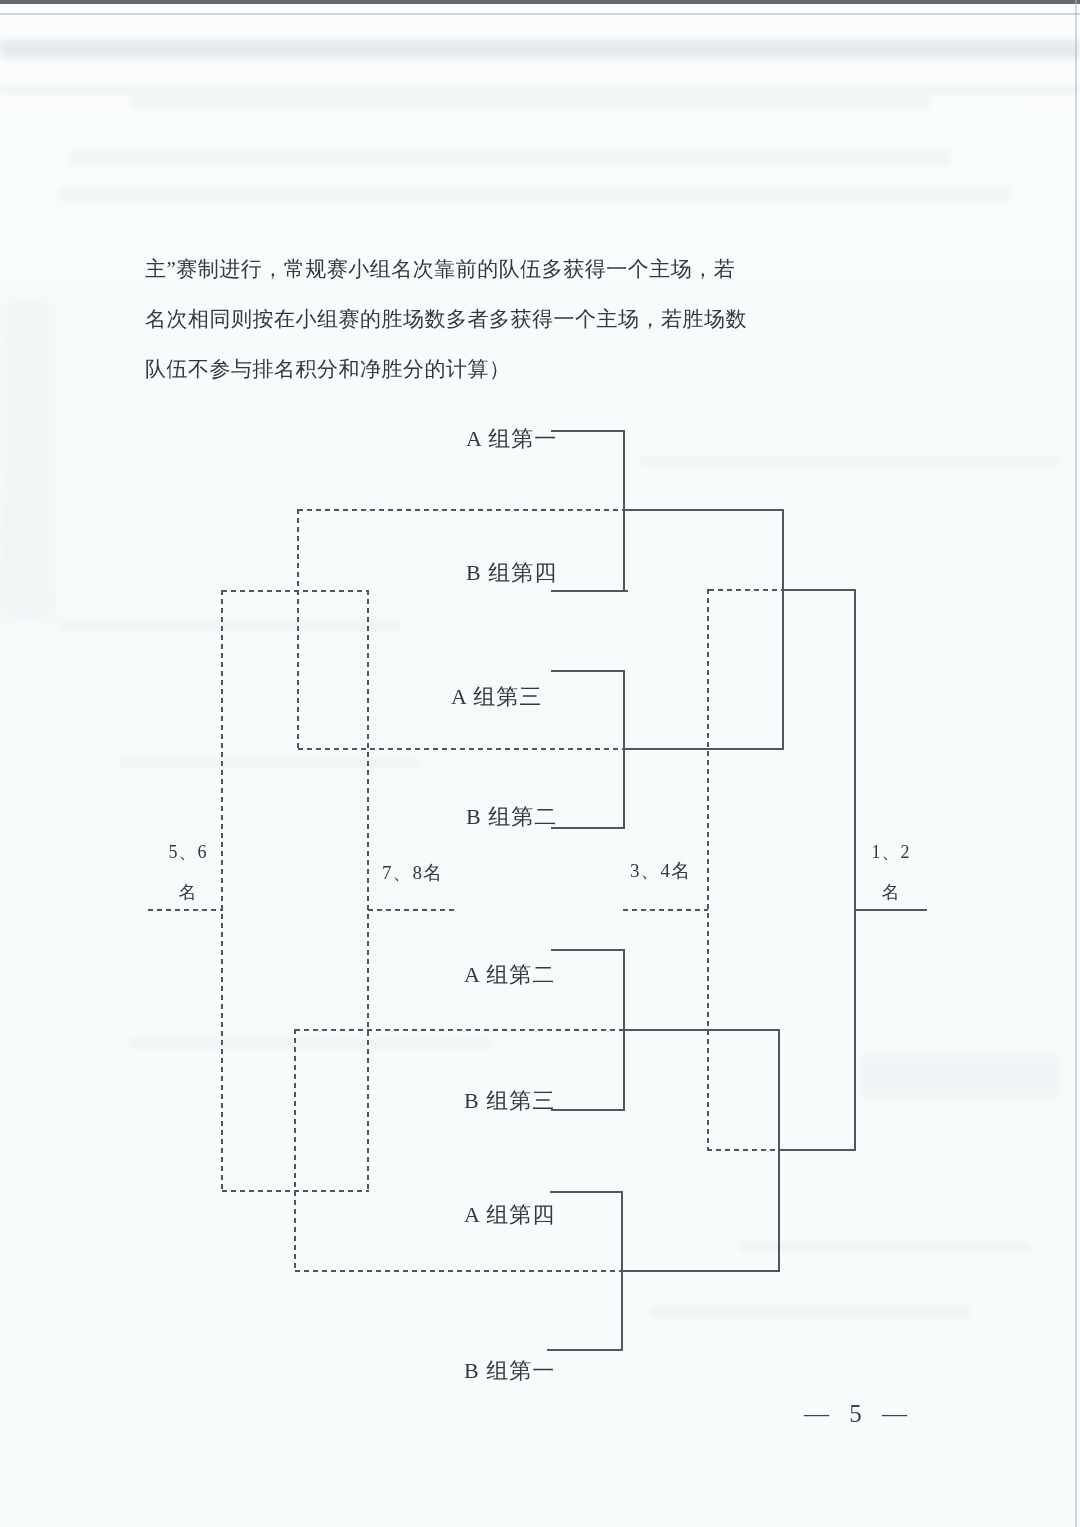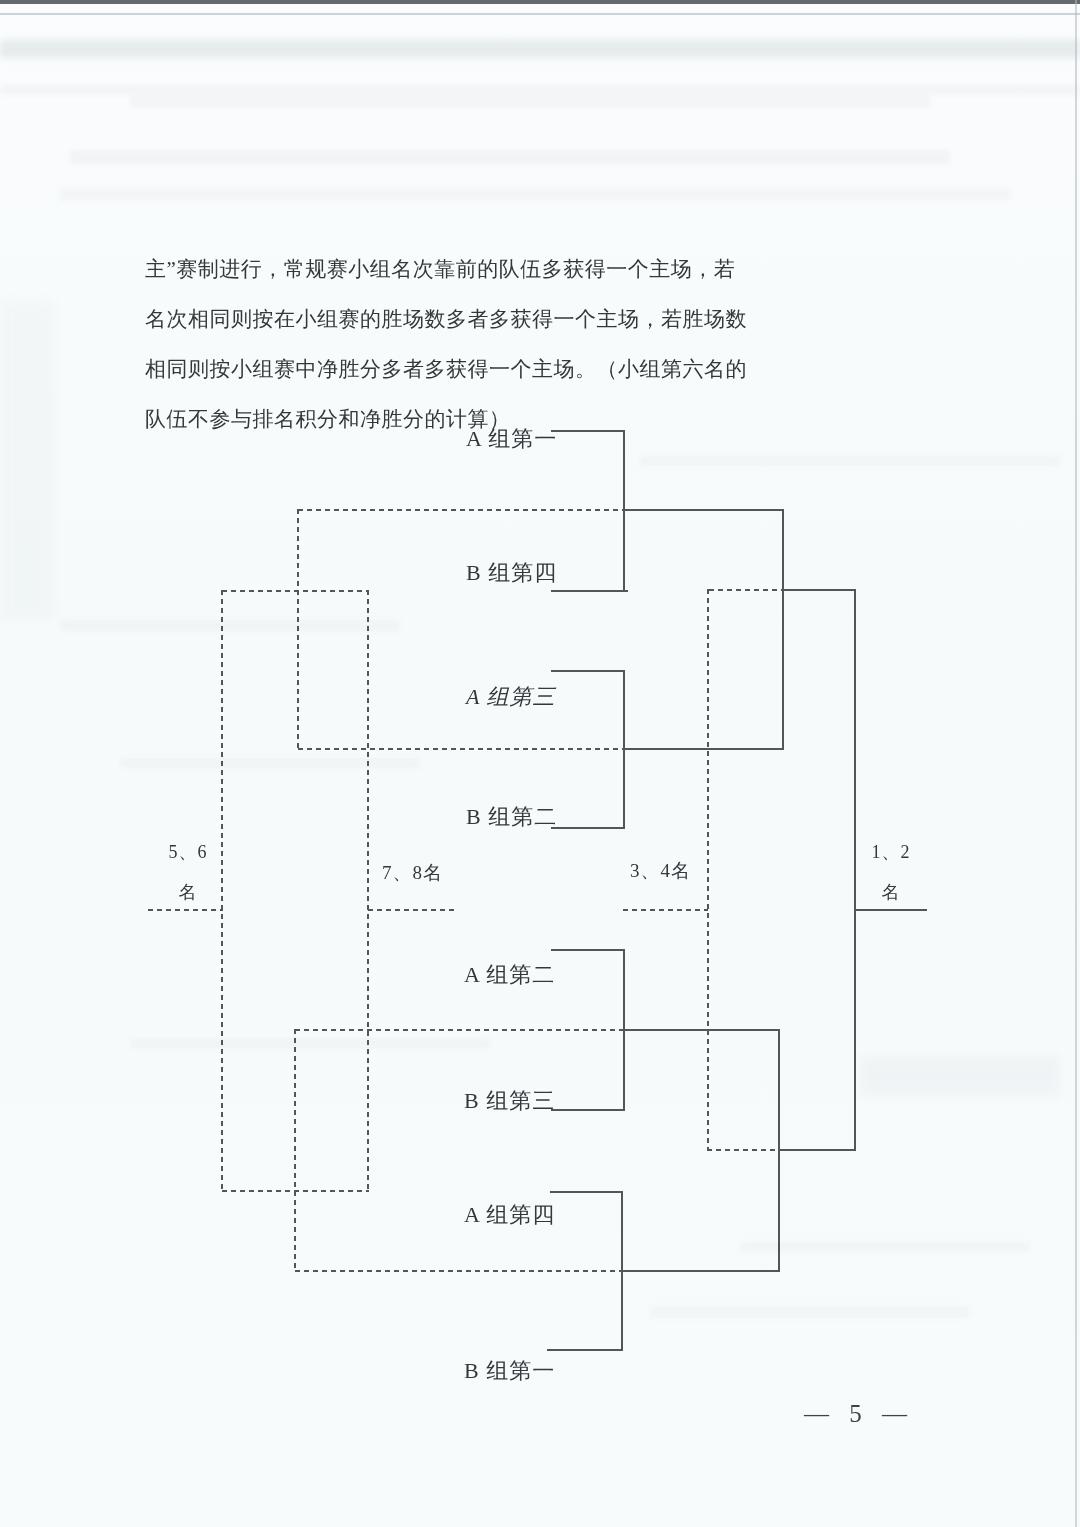--- a/index.html
+++ b/index.html
@@ -52,21 +52,20 @@
   <div class="art" style="left:60px;top:620px;width:340px;height:11px;opacity:.05;"></div>
   <div class="art" style="left:120px;top:758px;width:300px;height:10px;opacity:.05;"></div>
   <div class="art" style="left:860px;top:1055px;width:200px;height:42px;opacity:.05;filter:blur(4px);"></div>
   <div class="art" style="left:130px;top:1038px;width:360px;height:11px;opacity:.05;"></div>
   <div class="art" style="left:650px;top:1306px;width:320px;height:12px;opacity:.05;"></div>
   <div class="art" style="left:740px;top:1242px;width:290px;height:10px;opacity:.05;"></div>
 
   <div class="para">
     <div>主”赛制进行，常规赛小组名次靠前的队伍多获得一个主场，若</div>
     <div>名次相同则按在小组赛的胜场数多者多获得一个主场，若胜场数</div>
-    <div>相同则按小组赛中净胜分多者多获得一个主场。（小组第六名的</div>
     <div>队伍不参与排名积分和净胜分的计算）</div>
   </div>
 
   <div class="sh" style="left:551px;top:430px;width:74px;"></div>
   <div class="sh" style="left:551px;top:590px;width:77px;"></div>
   <div class="sh" style="left:551px;top:670px;width:74px;"></div>
   <div class="sh" style="left:551px;top:827px;width:74px;"></div>
   <div class="sh" style="left:551px;top:949px;width:74px;"></div>
   <div class="sh" style="left:551px;top:1109px;width:72px;"></div>
   <div class="sh" style="left:550px;top:1191px;width:72px;"></div>
@@ -105,21 +104,21 @@
   <div class="dh" style="left:709px;top:589px;width:75px;"></div>
   <div class="dh" style="left:707px;top:1149px;width:73px;"></div>
   <div class="dv" style="left:707px;top:589px;height:562px;"></div>
 
   <div class="dh" style="left:148px;top:909px;width:75px;"></div>
   <div class="dh" style="left:368px;top:909px;width:90px;"></div>
   <div class="dh" style="left:623px;top:909px;width:85px;"></div>
 
   <div class="slot" style="left:466px;top:424px;">A 组第一</div>
   <div class="slot" style="left:466px;top:558px;">B 组第四</div>
-  <div class="slot" style="left:466px;top:682px;font-style:italic;">A 组第三</div>
+  <div class="slot" style="left:451px;top:682px;">A 组第三</div>
   <div class="slot" style="left:466px;top:802px;">B 组第二</div>
   <div class="slot" style="left:464px;top:960px;">A 组第二</div>
   <div class="slot" style="left:464px;top:1080px;margin-top:6px;">B 组第三</div>
   <div class="slot" style="left:464px;top:1200px;">A 组第四</div>
   <div class="slot" style="left:464px;top:1320px;margin-top:36px;">B 组第一</div>
 
   <div class="place2" style="left:150px;top:832px;">
     <div>5、6</div>
     <div>名</div>
   </div>

